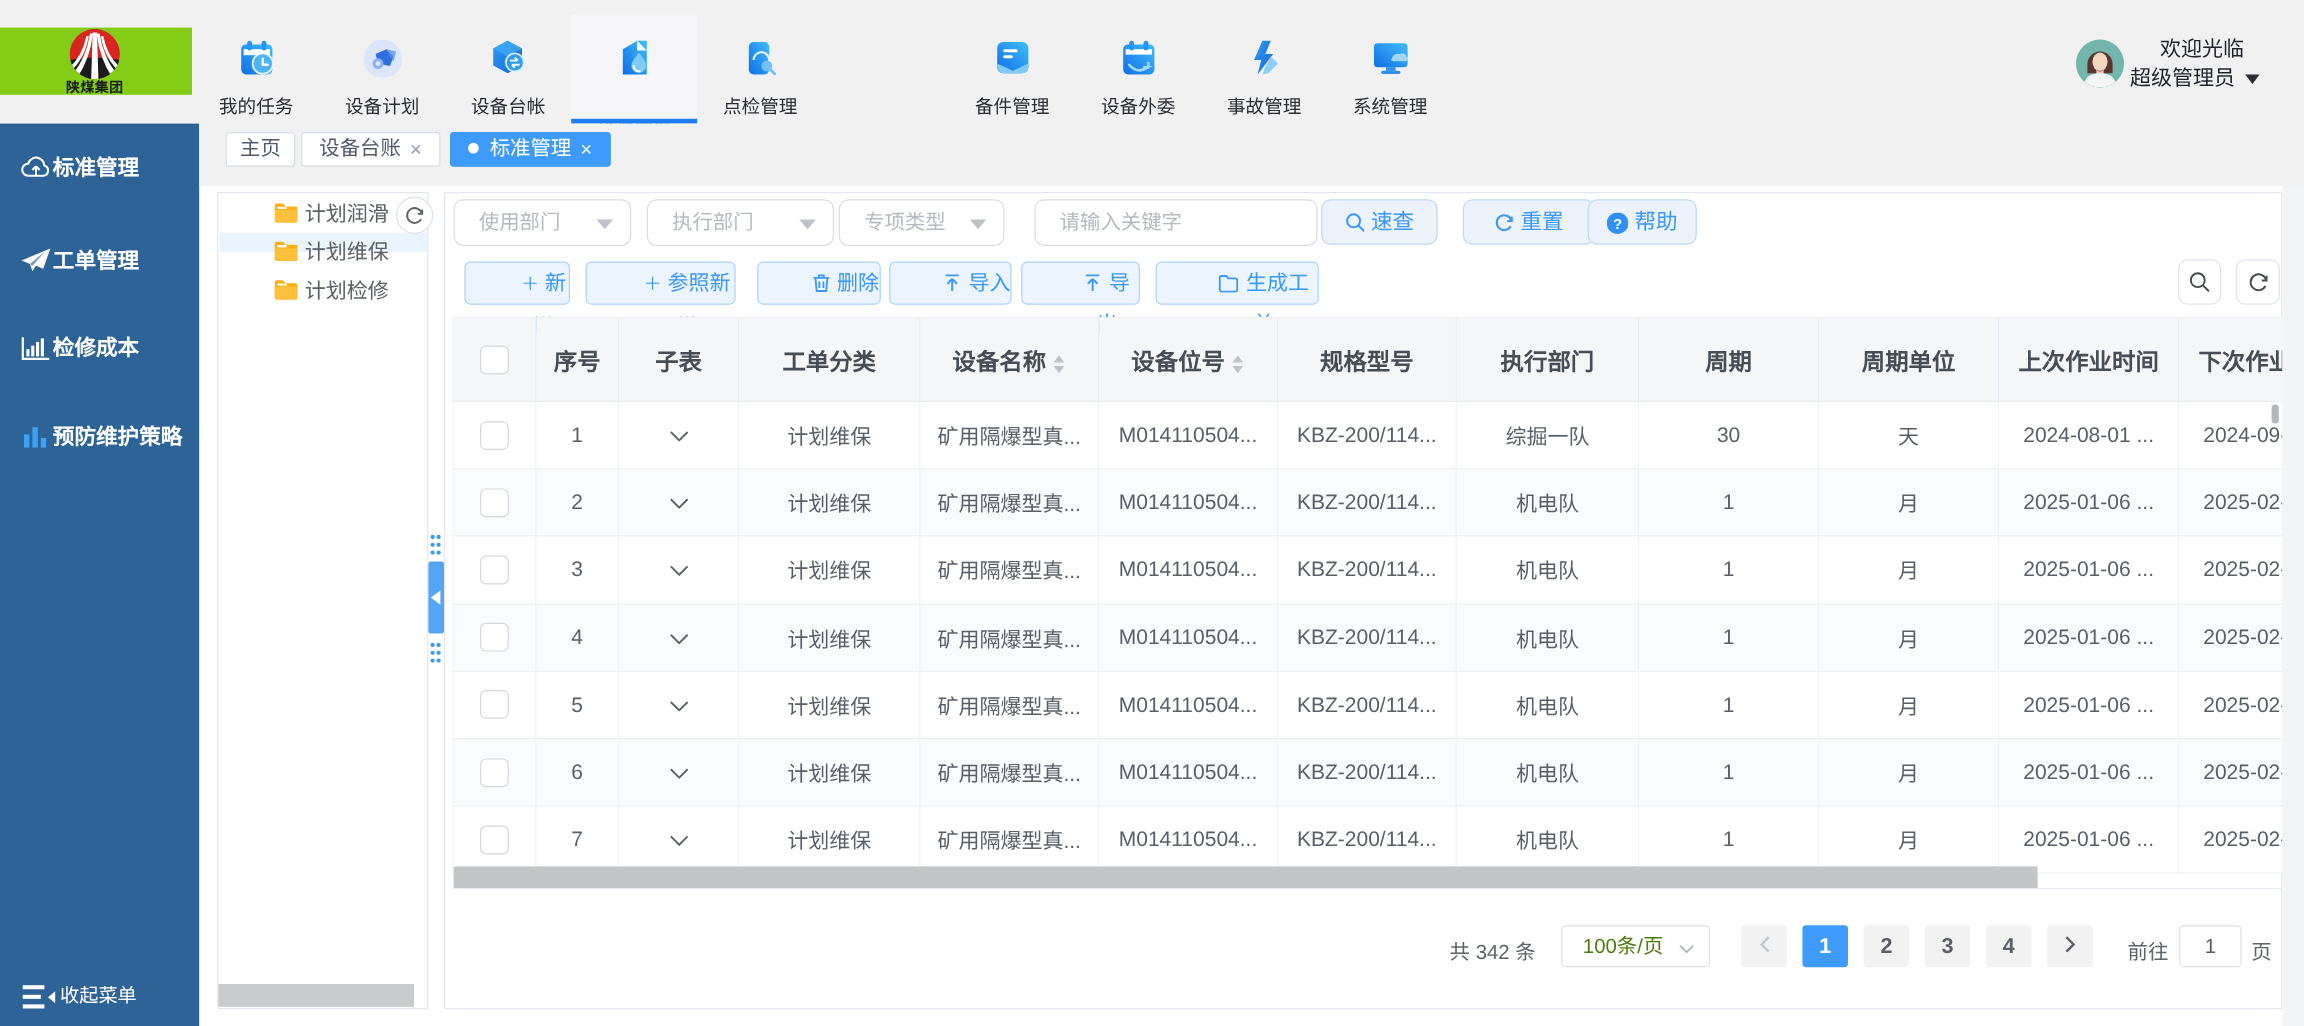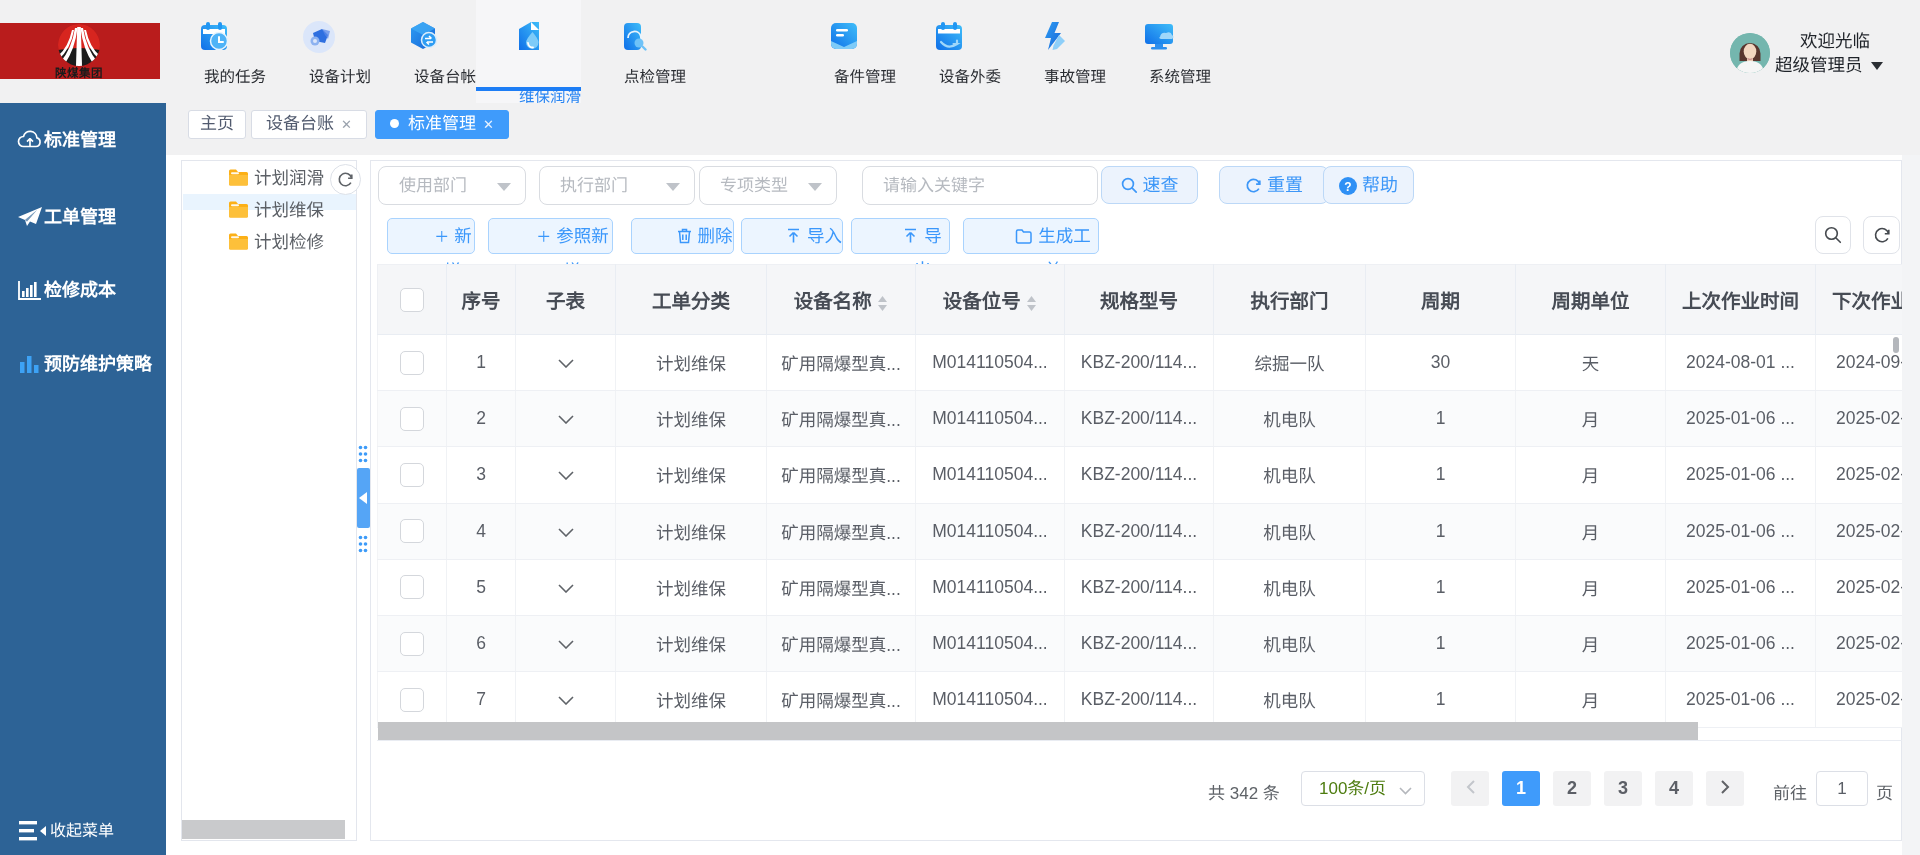--- a/index.html
+++ b/index.html
@@ -3,22 +3,22 @@
 <meta charset="UTF-8">
 <title>标准管理</title>
 <style>
 * { margin:0; padding:0; box-sizing:border-box; }
 html,body { width:1920px; height:855px; overflow:hidden; }
 body { font-family:"Liberation Sans", sans-serif; background:#fff; position:relative; }
 .abs { position:absolute; }
 
 
 #header { position:absolute; left:0; top:0; width:1920px; height:103px; background:#f1f1f2; }
-#logo-box { position:absolute; left:0; top:23px; width:160px; height:56px; background:#b91c1c; }
-.nav-item { position:absolute; top:0; width:105px; height:103px; text-align:right; }
+#logo-box { position:absolute; left:0; top:23px; width:160px; height:56px; background:#84cc16; }
+.nav-item { position:absolute; top:12px; width:105px; height:103px; text-align:center; }
 .nav-item .nic { position:absolute; left:50%; transform:translateX(-50%); top:21px; }
 .nav-item .nlb { position:absolute; left:0; right:0; top:64px; font-size:15.5px; color:#2b2e33; }
 .nav-item.active { background:#f6f6f8; }
 .nav-item.active .nlb { color:#2a86f2;margin-top:20px; }
 .nav-item.active .under { position:absolute; left:0; bottom:12px; width:105px; height:4.5px; background:#1d7df5; }
 
 
 #sidebar { position:absolute; left:0; top:103px; width:166px; height:752px; background:#2d6396; }
 .side-item { position:absolute; left:0; width:166px; height:40px; color:#fff; font-weight:bold; font-size:18px; line-height:40px; }
 .side-item svg { position:absolute; left:17px; top:50%; transform:translateY(-50%); }

